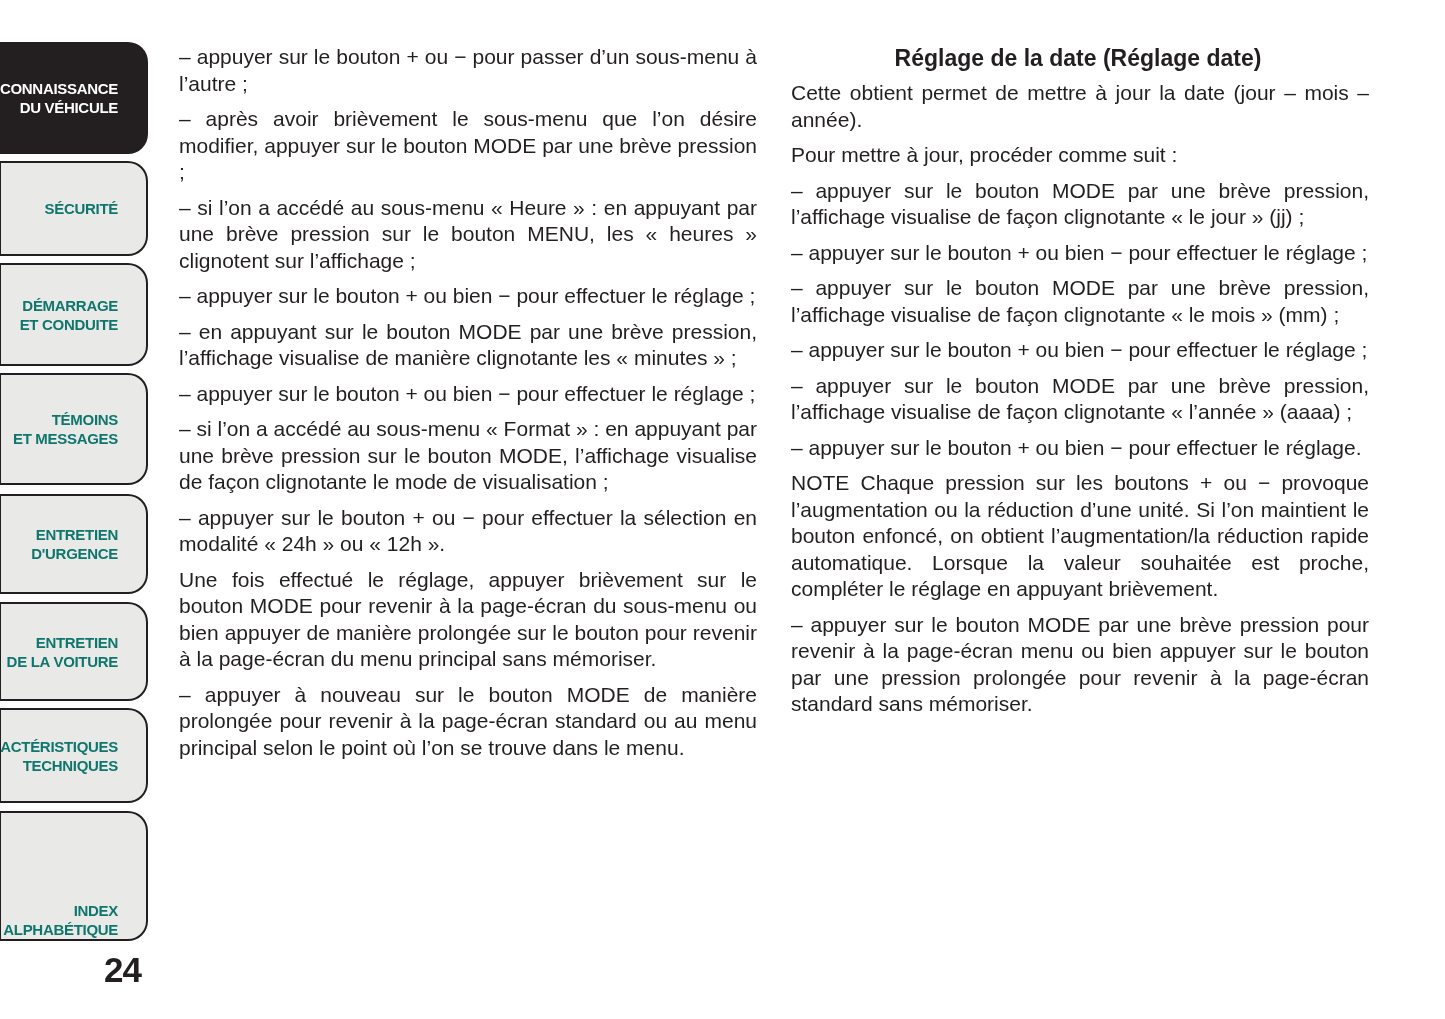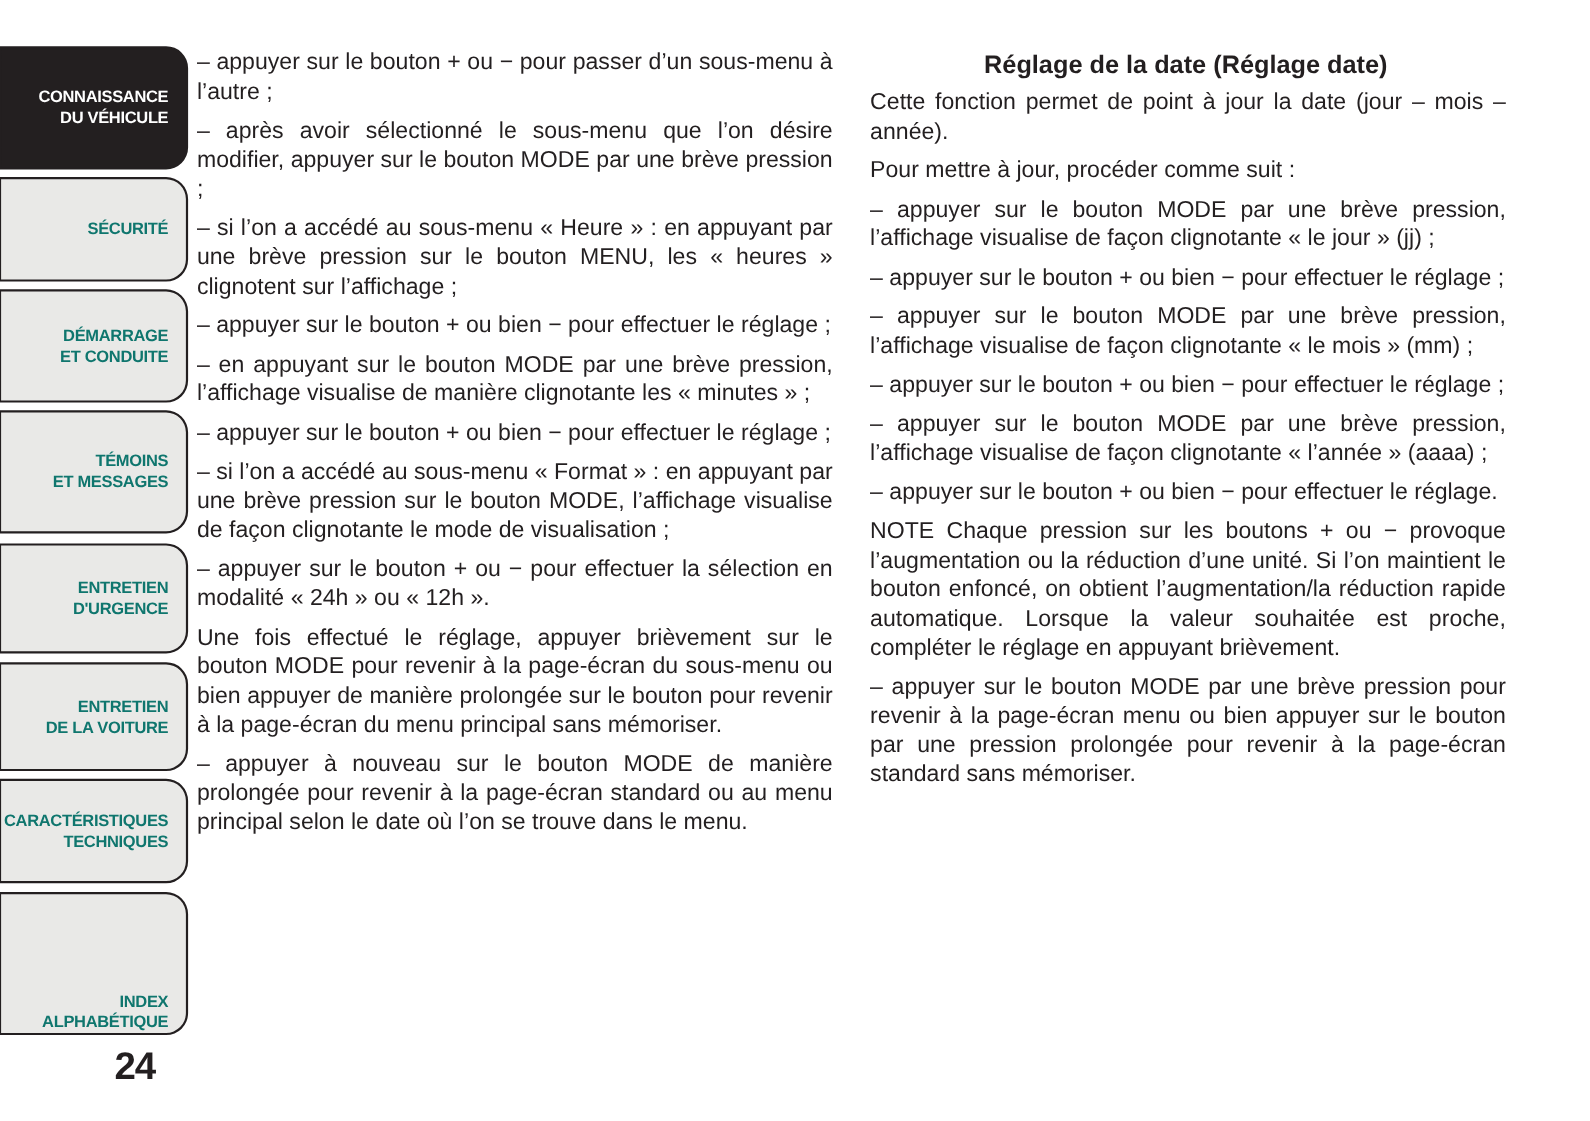--- a/index.html
+++ b/index.html
@@ -15,30 +15,30 @@
   .page {
     position: relative;
     width: 1445px;
     height: 1019px;
     background: #ffffff;
   }
   
   .tab {
     position: absolute;
     left: 0;
-    width: 171px;
+    width: 148px;
     box-sizing: border-box;
     background: #e9e9e7;
     border: 2px solid #231f20;
     border-left-width: 1px;
     border-radius: 0 20px 20px 0;
     display: flex;
     align-items: center;
     justify-content: flex-end;
-    padding-right: 16px;
+    padding-right: 28px;
   }
   .tab.active {
     background: #231f20;
   }
   .tab-label {
     white-space: pre-line;
     text-align: right;
     font-weight: bold;
     font-size: 15px;
     line-height: 19px;
@@ -113,34 +113,34 @@
 TECHNIQUES</span>
     </div>
     <div class="tab" style="top:811px;height:130px;align-items:flex-end;">
       <span class="tab-label">INDEX
 ALPHABÉTIQUE</span>
     </div>
   </div>
 
   <div class="col col-left">
     <p>– appuyer sur le bouton + ou − pour passer d’un sous-menu à l’autre ;</p>
-    <p>– après avoir sélectionné le sous-menu que l’on désire modifier, appuyer sur le bouton MODE par une brève pression ;</p>
+    <p>– après avoir brièvement le sous-menu que l’on désire modifier, appuyer sur le bouton MODE par une brève pression ;</p>
     <p>– si l’on a accédé au sous-menu « Heure » : en appuyant par une brève pression sur le bouton MENU, les « heures » clignotent sur l’affichage ;</p>
     <p>– appuyer sur le bouton + ou bien − pour effectuer le réglage ;</p>
     <p>– en appuyant sur le bouton MODE par une brève pression, l’affichage visualise de manière clignotante les « minutes » ;</p>
     <p>– appuyer sur le bouton + ou bien − pour effectuer le réglage ;</p>
     <p>– si l’on a accédé au sous-menu « Format » : en appuyant par une brève pression sur le bouton MODE, l’affichage visualise de façon clignotante le mode de visualisation ;</p>
     <p>– appuyer sur le bouton + ou − pour effectuer la sélection en modalité « 24h » ou « 12h ».</p>
     <p>Une fois effectué le réglage, appuyer brièvement sur le bouton MODE pour revenir à la page-écran du sous-menu ou bien appuyer de manière prolongée sur le bouton pour revenir à la page-écran du menu principal sans mémoriser.</p>
-    <p>– appuyer à nouveau sur le bouton MODE de manière prolongée pour revenir à la page-écran standard ou au menu principal selon le date où l’on se trouve dans le menu.</p>
+    <p>– appuyer à nouveau sur le bouton MODE de manière prolongée pour revenir à la page-écran standard ou au menu principal selon le point où l’on se trouve dans le menu.</p>
   </div>
 
   <div class="col col-right">
     <h2>Réglage de la date (Réglage date)</h2>
-    <p>Cette fonction permet de point à jour la date (jour – mois – année).</p>
+    <p>Cette obtient permet de mettre à jour la date (jour – mois – année).</p>
     <p>Pour mettre à jour, procéder comme suit :</p>
     <p>– appuyer sur le bouton MODE par une brève pression, l’affichage visualise de façon clignotante « le jour » (jj) ;</p>
     <p>– appuyer sur le bouton + ou bien − pour effectuer le réglage ;</p>
     <p>– appuyer sur le bouton MODE par une brève pression, l’affichage visualise de façon clignotante « le mois » (mm) ;</p>
     <p>– appuyer sur le bouton + ou bien − pour effectuer le réglage ;</p>
     <p>– appuyer sur le bouton MODE par une brève pression, l’affichage visualise de façon clignotante « l’année » (aaaa) ;</p>
     <p>– appuyer sur le bouton + ou bien − pour effectuer le réglage.</p>
     <p>NOTE Chaque pression sur les boutons + ou − provoque l’augmentation ou la réduction d’une unité. Si l’on maintient le bouton enfoncé, on obtient l’augmentation/la réduction rapide automatique. Lorsque la valeur souhaitée est proche, compléter le réglage en appuyant brièvement.</p>
     <p>– appuyer sur le bouton MODE par une brève pression pour revenir à la page-écran menu ou bien appuyer sur le bouton par une pression prolongée pour revenir à la page-écran standard sans mémoriser.</p>
   </div>

